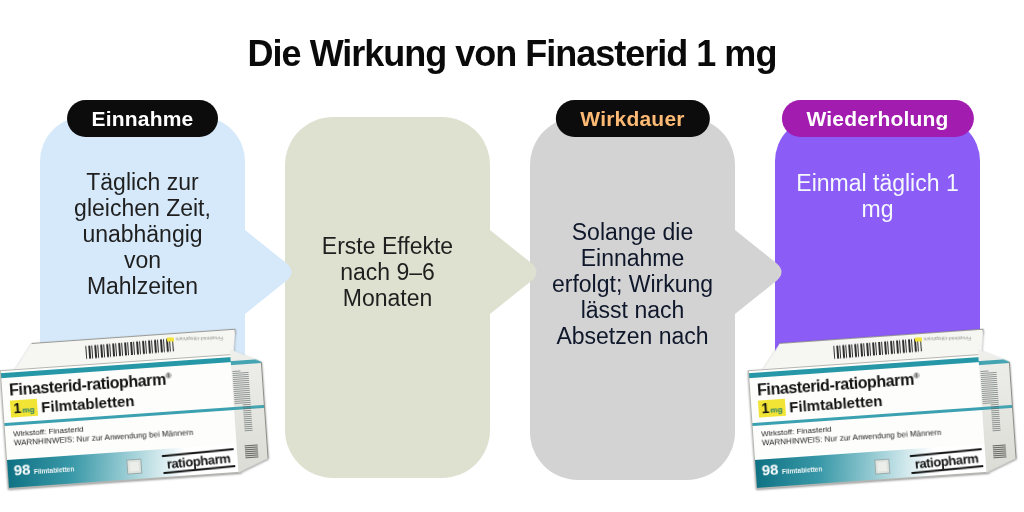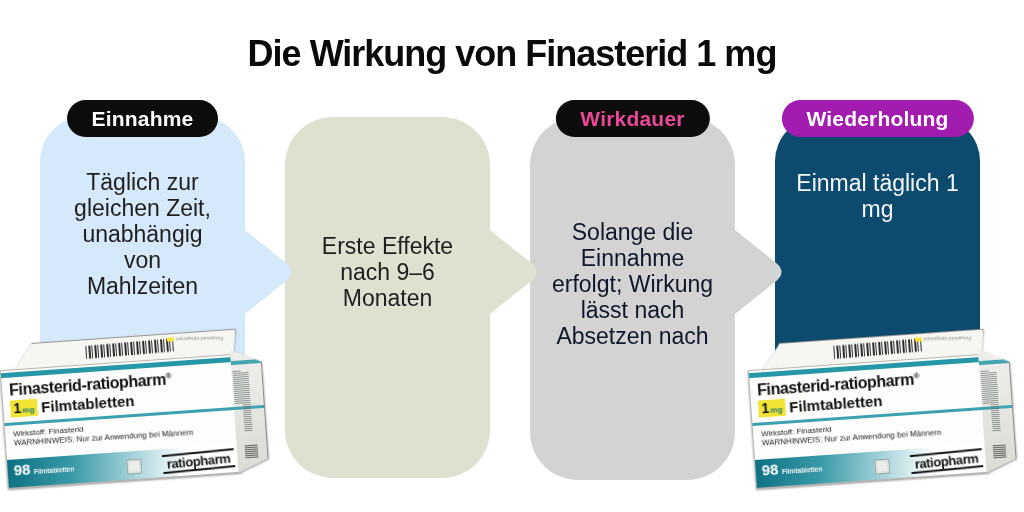--- a/index.html
+++ b/index.html
@@ -124,26 +124,26 @@
   <section class="col c2">
     <div class="bubble" style="background-color: rgb(211, 211, 211);">
       <p class="body" style="color: #0f172a;">Solange die
 Einnahme
 erfolgt; Wirkung
 lässt nach
 Absetzen nach</p>
     </div>
     <div class="arrow" style="background-color: rgb(211, 211, 211);"></div>
     <div class="pill" style="background-color: rgb(12, 12, 12);">
-      <span style="color: #ec4899;">Wirkdauer</span>
+      <span style="color: #fdba74;">Wirkdauer</span>
     </div>
   </section>
 
   <section class="col c3">
-    <div class="bubble" style="background-color: #0c4a6e;">
+    <div class="bubble" style="background-color: #8b5cf6;">
       <p class="body" style="color: rgb(245, 249, 252);">Einmal täglich 1
 mg</p>
     </div>
     <div class="pill" style="background-color: #a21caf;">
       <span style="color: rgb(255, 255, 255);">Wiederholung</span>
     </div>
   </section>
 
   <div class="pbox left">
     <div class="top-face">

